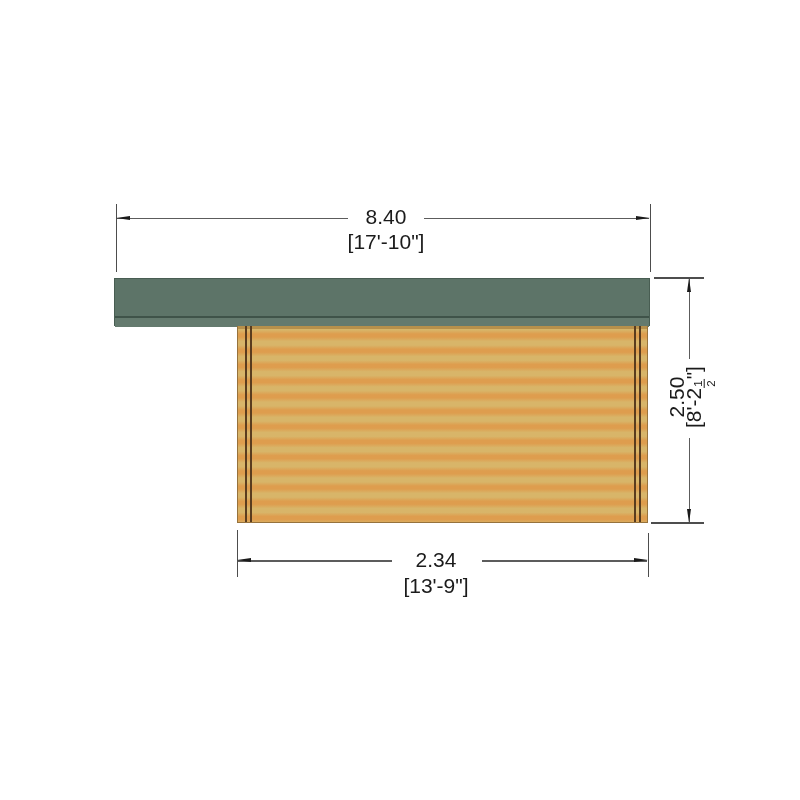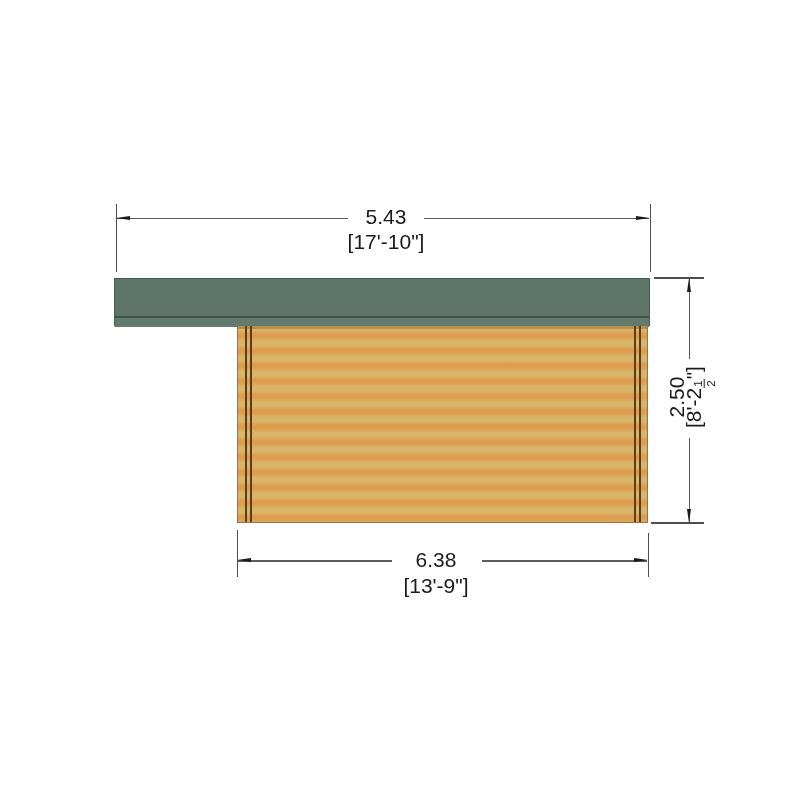--- a/index.html
+++ b/index.html
@@ -70,37 +70,37 @@
     <div class="trim trim-r1"></div>
     <div class="trim trim-r2"></div>
   </div>
 
   <div class="abs ext-v" style="left:115.5px;top:204px;height:68px;"></div>
   <div class="abs ext-v" style="left:649.5px;top:204px;height:68px;"></div>
   <div class="abs dim-h" style="left:117px;top:217.5px;width:231px;"></div>
   <div class="abs dim-h" style="left:424px;top:217.5px;width:225px;"></div>
   <div class="abs arr arr-l" style="left:116px;top:215.5px;"></div>
   <div class="abs arr arr-r" style="left:636px;top:215.5px;"></div>
-  <div class="abs dim-label" style="left:386px;top:216px;">5.43</div>
+  <div class="abs dim-label" style="left:386px;top:216px;">8.40</div>
   <div class="abs dim-label" style="left:386px;top:241px;">[17'-10"]</div>
 
   <div class="abs ext-h" style="left:654px;top:277px;width:50px;"></div>
   <div class="abs ext-h" style="left:651px;top:522px;width:53px;"></div>
   <div class="abs dim-v" style="left:688.5px;top:279px;height:80px;"></div>
   <div class="abs dim-v" style="left:688.5px;top:438px;height:84px;"></div>
   <div class="abs arr arr-u" style="left:686.5px;top:278px;"></div>
   <div class="abs arr arr-d" style="left:686.5px;top:509px;"></div>
   <div class="abs dim-label rot" style="left:676px;top:397px;">2.50</div>
   <div class="abs dim-label rot" style="left:700px;top:397px;"><span>[8'-2</span><span class="frac">
         <span class="num">1</span>
         <span class="den">2</span>
       </span><span>"]</span></div>
 
   <div class="abs ext-v" style="left:236.5px;top:530px;height:47px;"></div>
   <div class="abs ext-v" style="left:647.5px;top:533px;height:44px;"></div>
   <div class="abs dim-h" style="left:238px;top:560px;width:154px;"></div>
   <div class="abs dim-h" style="left:482px;top:560px;width:165px;"></div>
   <div class="abs arr arr-l" style="left:237px;top:558px;"></div>
   <div class="abs arr arr-r" style="left:634px;top:558px;"></div>
-  <div class="abs dim-label" style="left:436px;top:559px;">6.38</div>
+  <div class="abs dim-label" style="left:436px;top:559px;">2.34</div>
   <div class="abs dim-label" style="left:436px;top:585px;">[13'-9"]</div>
 
 </div>
 
 </body></html>

